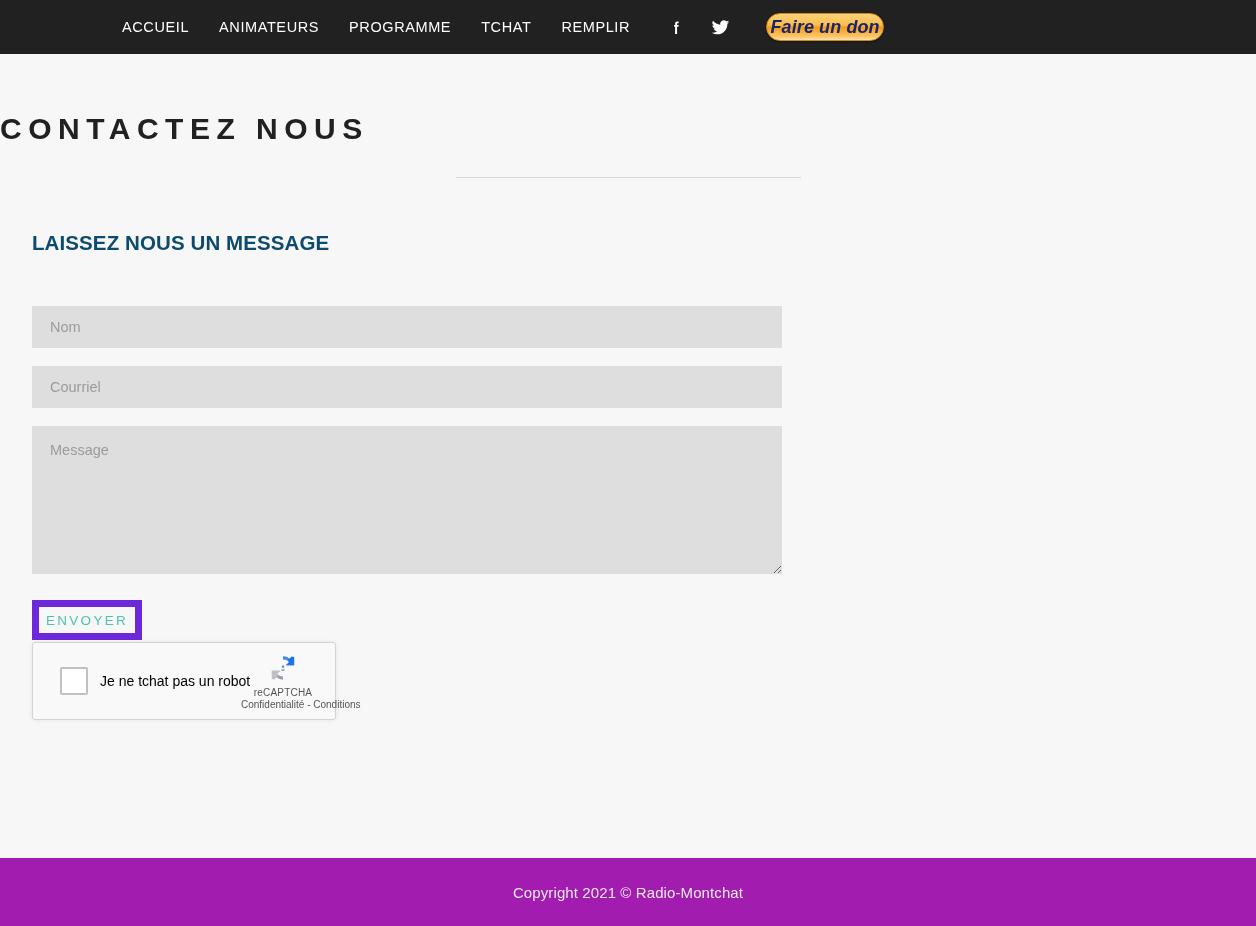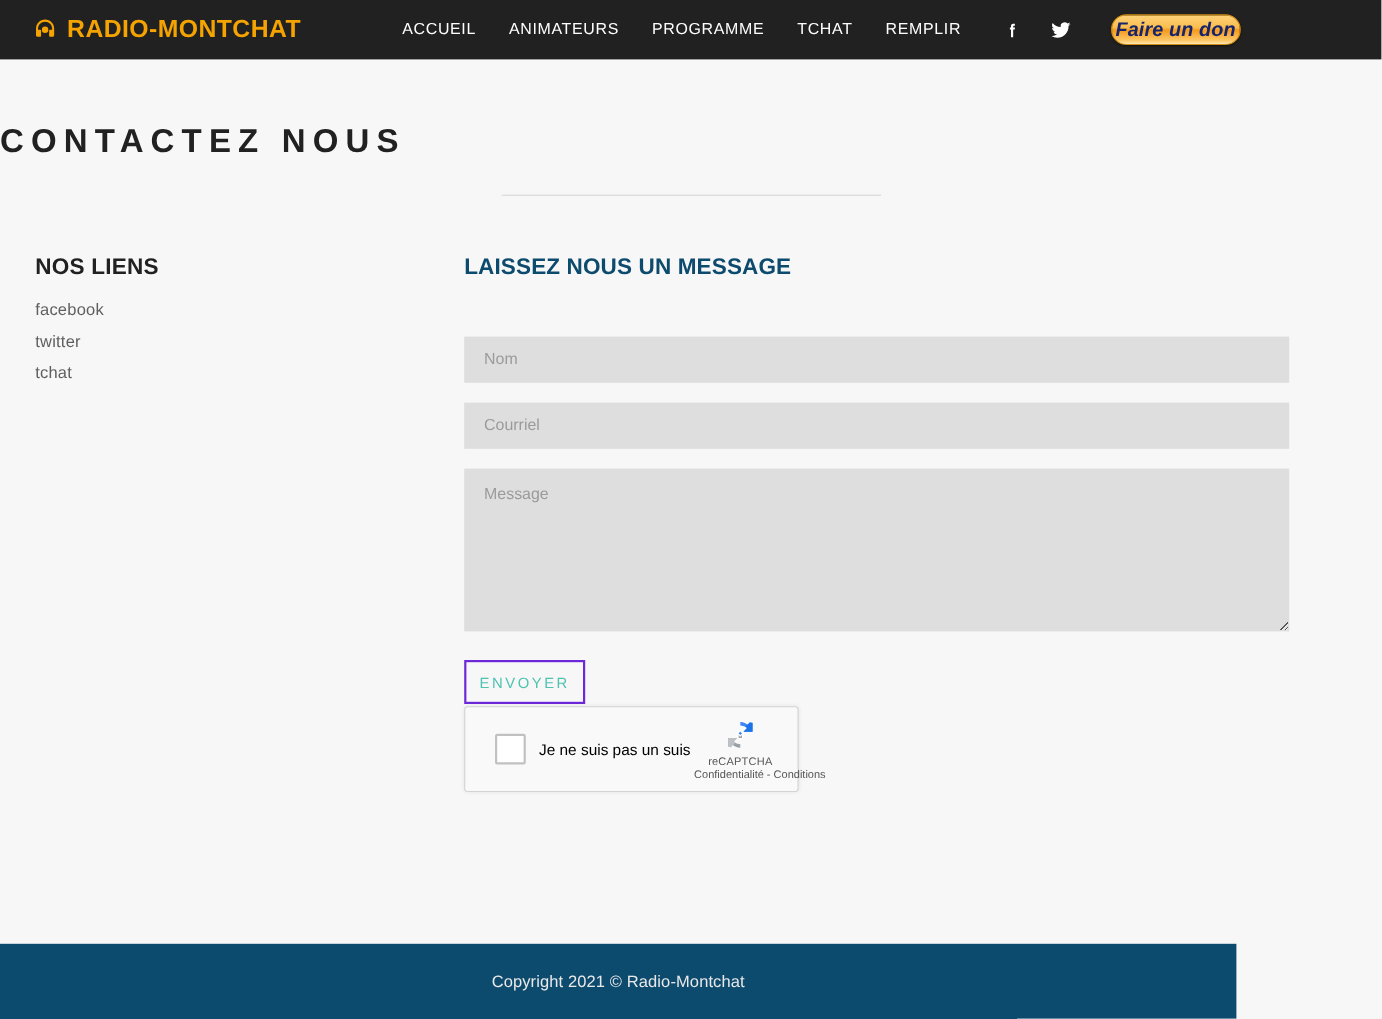--- a/index.html
+++ b/index.html
@@ -161,21 +161,21 @@
     line-height: 1.4;
     overflow: hidden;
   }
   .field::placeholder { color: #9b9b9b; opacity: 1; }
 
   .submit-btn {
     margin-top: 26px;
     width: 110px;
     height: 40px;
     background: transparent;
-    border: 2px solid #6d28d9;
+    border: 7px solid #6d28d9;
     color: #4ec3b0;
     font-size: 13.5px;
     font-family: "Liberation Sans", sans-serif;
     letter-spacing: 2.3px;
     cursor: pointer;
     padding: 0;
     display: flex;
     align-items: center;
     justify-content: center;
   }
@@ -226,46 +226,37 @@
     font-size: 10px;
     color: #555;
     margin-top: 1px;
     white-space: nowrap;
   }
 
   
   .site-footer {
     position: absolute;
     left: 0; bottom: 0;
-    width: 1124px;
+    width: 1256px;
     height: 68px;
-    background: #0c4a6e;
+    background: #a21caf;
     display: flex;
     align-items: center;
     justify-content: center;
   }
   .footer-text {
     color: #e9e9e9;
     font-size: 15px;
     letter-spacing: 0.1px;
   }
 </style>
 </head>
 <body>
 
 <header class="site-header">
-  <a class="brand" href="#">
-    <span class="brand-icon">
-      <svg viewBox="0 0 24 24" width="22" height="22" fill="currentColor" aria-hidden="true">
-        <path d="M12 2C6.9 2 3 6.1 3 11v6.5c0 .8.7 1.5 1.5 1.5H7c.6 0 1-.4 1-1v-5c0-.6-.4-1-1-1H5v-1c0-3.9 3.1-7 7-7s7 3.1 7 7v1h-2c-.6 0-1 .4-1 1v5c0 .6.4 1 1 1h2.5c.8 0 1.5-.7 1.5-1.5V11c0-4.9-3.9-9-9-9z"></path>
-        <circle cx="12" cy="12" r="3.2"></circle>
-      </svg>
-    </span>
-    <span class="brand-text">RADIO-MONTCHAT</span>
-  </a>
 
   <nav class="main-nav">
     <a class="nav-link" href="#">ACCUEIL</a>
     <a class="nav-link" href="#">ANIMATEURS</a>
     <a class="nav-link" href="#">PROGRAMME</a>
     <a class="nav-link" href="#">TCHAT</a>
     <a class="nav-link" href="#">REMPLIR</a>
   </nav>
 
   <div class="social-links">
@@ -288,49 +279,35 @@
   <button class="donate-btn">Faire un don</button>
 </header>
 
 <div class="page-head">
   <h1 class="page-title">CONTACTEZ NOUS</h1>
   <hr class="title-rule">
 </div>
 
 <div class="content">
 
-  <aside class="sidebar">
-    <h2 class="sidebar-title">NOS LIENS</h2>
-    <ul class="sidebar-list">
-      <li>
-        <a class="sidebar-link" href="#">facebook</a>
-      </li>
-      <li>
-        <a class="sidebar-link" href="#">twitter</a>
-      </li>
-      <li>
-        <a class="sidebar-link" href="#">tchat</a>
-      </li>
-    </ul>
-  </aside>
 
   <section class="form-col">
     <h2 class="form-title">LAISSEZ NOUS UN MESSAGE</h2>
 
     <form class="contact-form">
       <input class="field" type="text" placeholder="Nom" style="">
       <input class="field" type="email" placeholder="Courriel" style="">
       <textarea class="field" placeholder="Message" style=""></textarea>
 
       <button class="submit-btn" type="submit">ENVOYER</button>
     </form>
 
     <div class="recaptcha">
       <div class="recaptcha-check"></div>
-      <span class="recaptcha-label">Je ne suis pas un suis</span>
+      <span class="recaptcha-label">Je ne tchat pas un robot</span>
       <div class="recaptcha-brand">
         <span class="recaptcha-logo">
           <svg viewBox="0 0 48 48" width="34" height="34" aria-hidden="true">
             <path fill="#4285f4" d="M24 7.5c4.6 0 8.7 2.1 11.4 5.4l4.3-4.3V20H28.1l4.6-4.6A11.9 11.9 0 0 0 24 12V7.5z"></path>
             <path fill="#1a73e8" d="M39.7 8.6V20H28.1l4.6-4.6c-.6-.7-1.3-1.4-2.1-1.9l5.6-5.6 3.5.7z"></path>
             <path fill="#9aa0a6" d="M24 40.5c-4.6 0-8.7-2.1-11.4-5.4l-4.3 4.3V28H20l-4.6 4.6A11.9 11.9 0 0 0 24 36v4.5z"></path>
             <path fill="#bdc1c6" d="M8.3 39.4V28H20l-4.6 4.6c.6.7 1.3 1.4 2.1 1.9l-5.6 5.6-3.6-.7z"></path>
             <circle fill="#fff" cx="24" cy="24" r="5"></circle>
             <path fill="#4285f4" d="M24 19.8l2.2 2.4-2.2 2.1-2.2-2.1z"></path>
             <path fill="#9aa0a6" d="M21.8 24.3l2.2 2.1 2.2-2.1-.1 3.9h-4.2z"></path>

